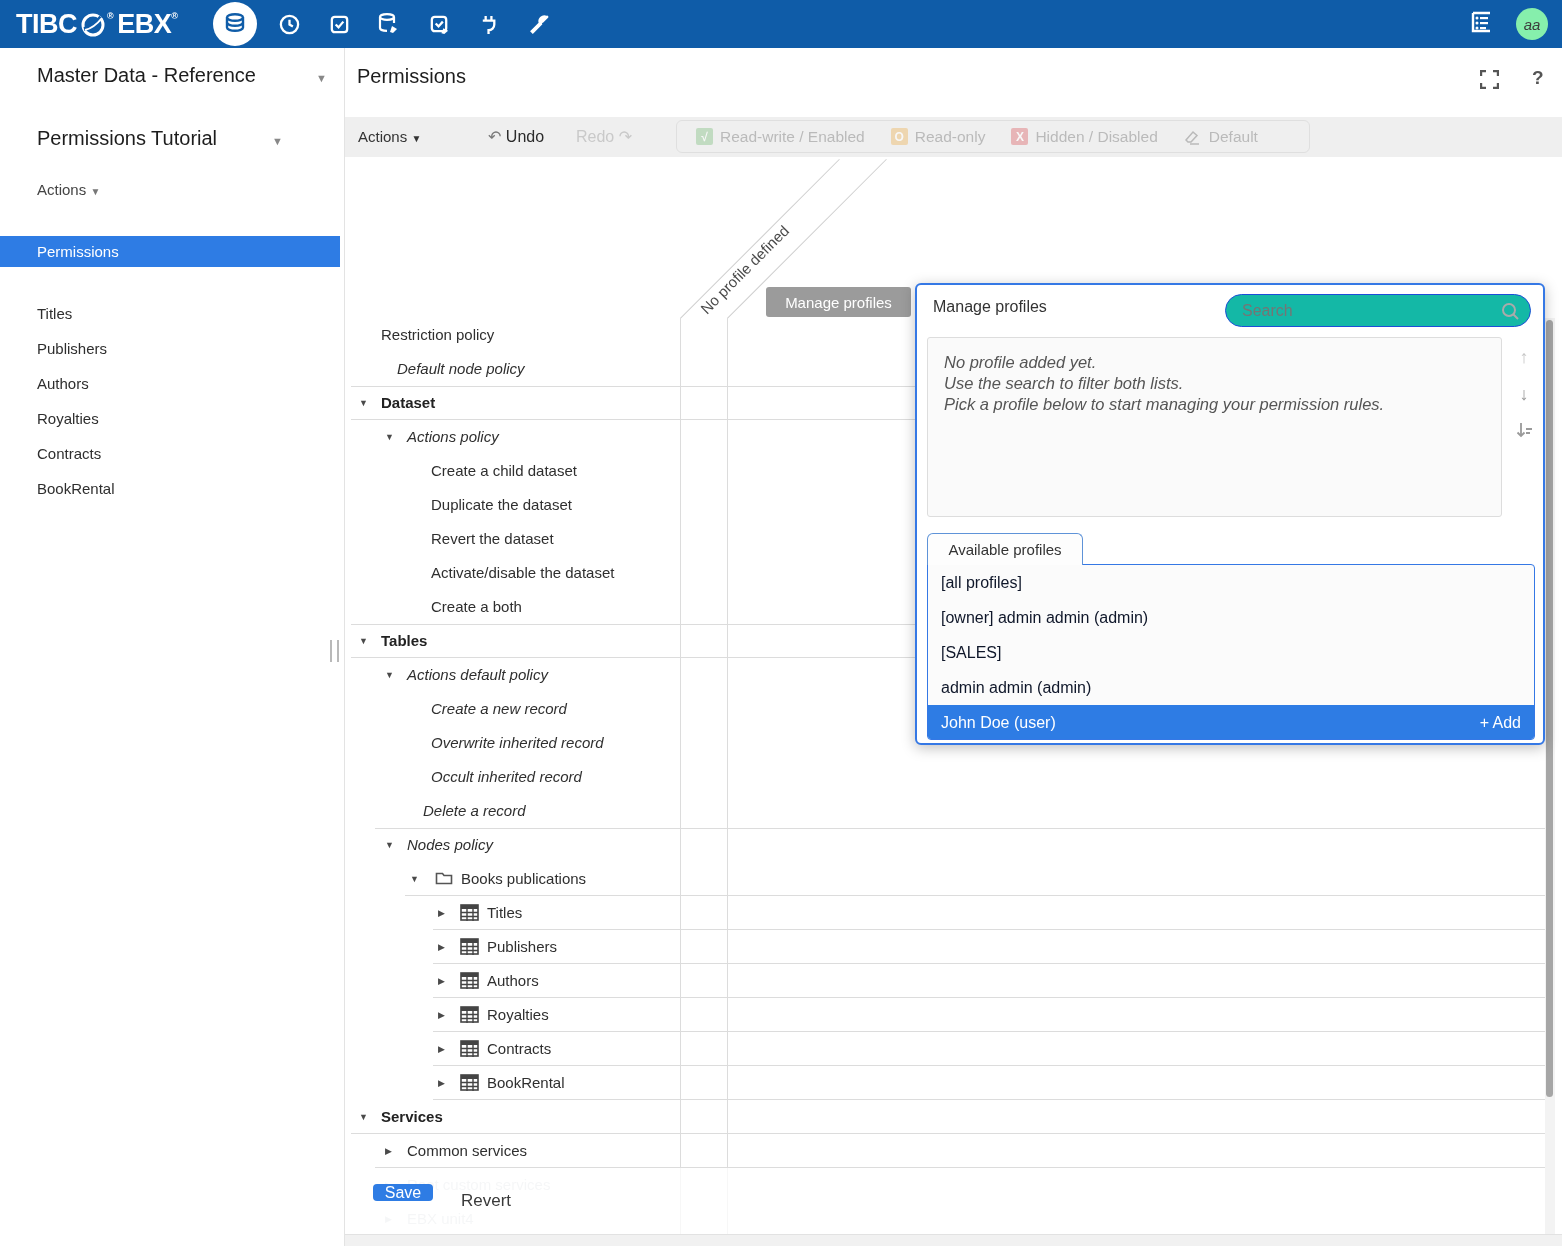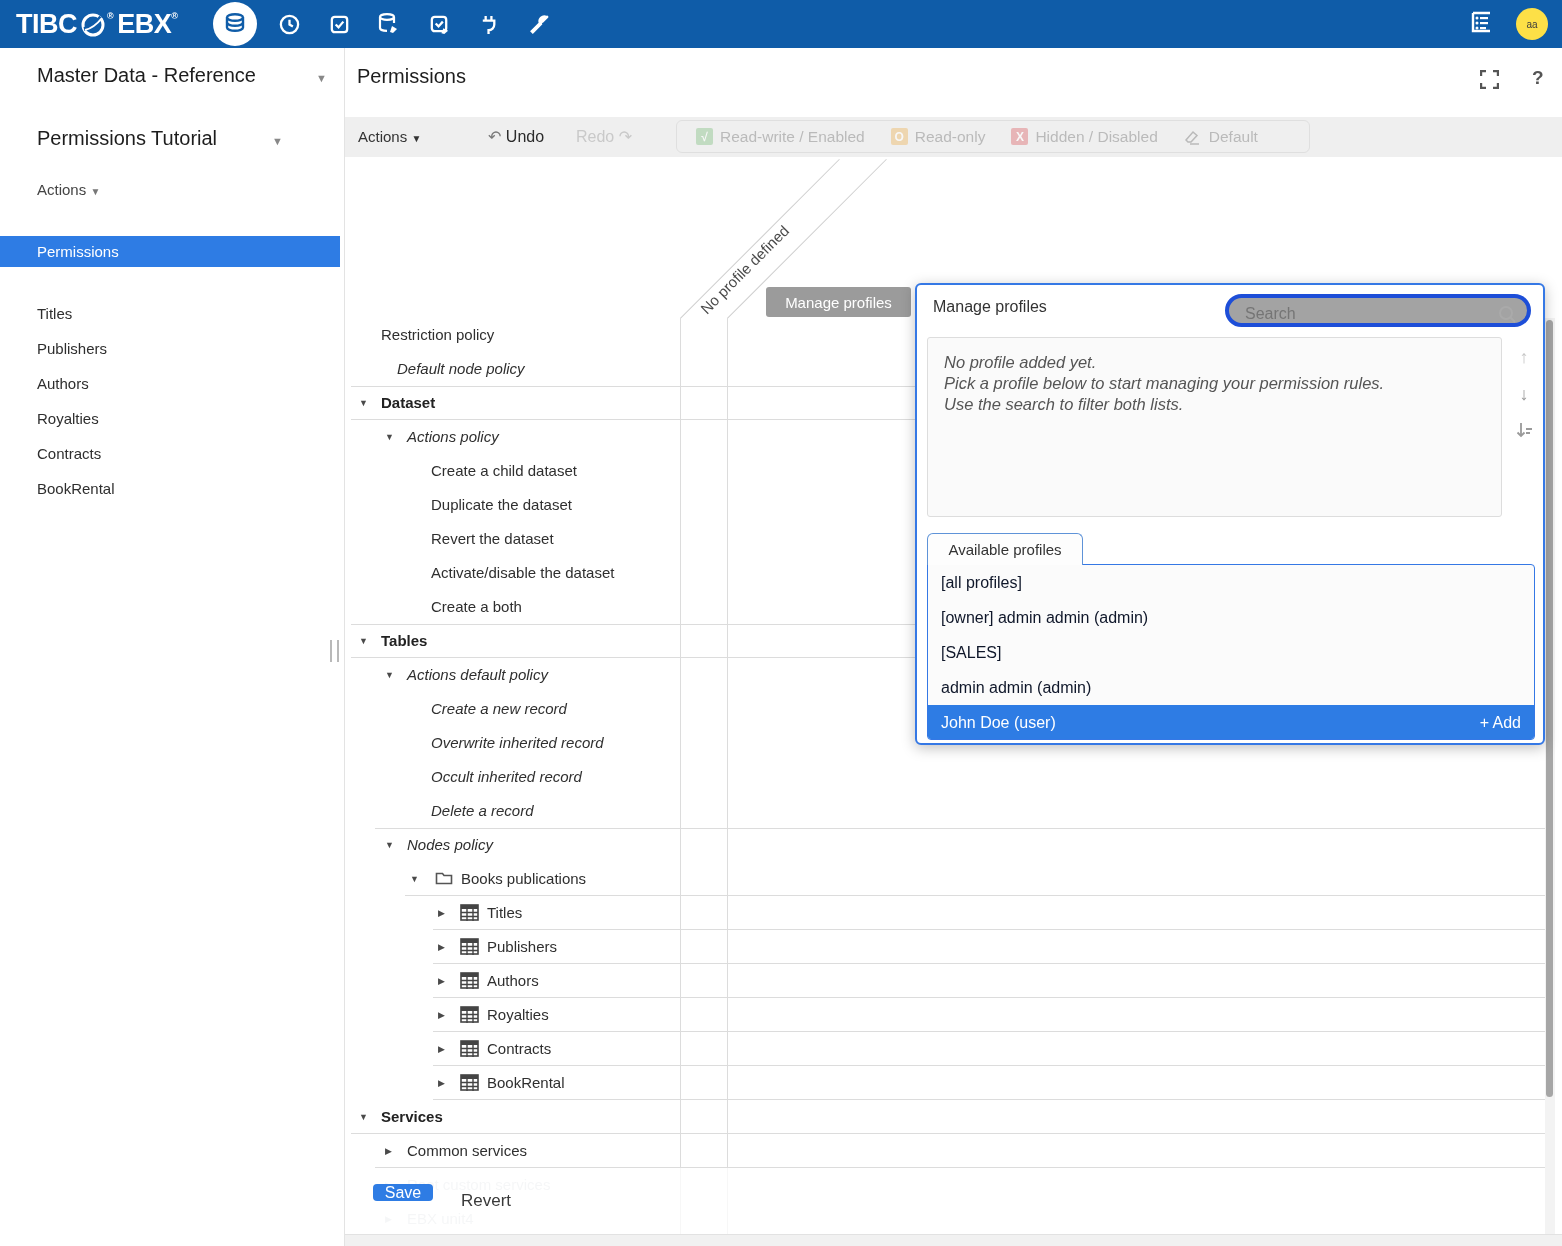--- a/index.html
+++ b/index.html
@@ -8,21 +8,21 @@
 
   
   .topbar { position:absolute; left:0; top:0; width:1562px; height:48px; background:#0F5CA8; display:flex; align-items:center; }
   .logo { display:flex; align-items:flex-start; color:#fff; margin-left:16px; font-weight:bold; font-size:27px; letter-spacing:-0.5px; white-space:nowrap; }
   .logo .reg { font-size:9px; margin-top:2px; }
   .logo svg { margin:2px 1px 0 3px; }
   .topicons { display:flex; align-items:center; margin-left:36px; gap:14px; }
   .topicon { width:36px; height:36px; display:flex; align-items:center; justify-content:center; border-radius:50%; }
   .topicon.selected { width:44px; height:44px; background:#fff; }
   .topbar-right { margin-left:auto; display:flex; align-items:center; gap:22px; margin-right:14px; }
-  .avatar { width:32px; height:32px; border-radius:50%; background:#fde047; color:#3c3c3c; font-size:10px; display:flex; align-items:center; justify-content:center; }
+  .avatar { width:32px; height:32px; border-radius:50%; background:#86efac; color:#3c3c3c; font-size:15px; display:flex; align-items:center; justify-content:center;font-style:italic; }
 
   
   .sidebar { position:absolute; left:0; top:48px; width:345px; height:1198px; background:#fff; border-right:1px solid #e3e3e3; }
   .space-title { position:absolute; left:37px; top:16px; font-size:20px; color:#1d1d1d; }
   .space-caret { position:absolute; left:316px; top:24px; color:#888; font-size:11px; }
   .dataset-title { position:absolute; left:37px; top:79px; font-size:20px; color:#1d1d1d; }
   .dataset-caret { position:absolute; left:272px; top:87px; color:#888; font-size:11px; }
   .side-actions { position:absolute; left:37px; top:133px; font-size:15px; color:#444; }
   .side-selected { position:absolute; left:0; top:188px; width:340px; height:31px; background:#2E7CE4; color:#fff; font-size:15px; line-height:31px; padding-left:37px; }
   .side-list { position:absolute; left:0; top:248px; width:340px; }
@@ -67,21 +67,21 @@
   .hsb { position:absolute; left:0; top:1186px; width:1217px; height:12px; background:#f1f1f1; border-top:1px solid #e2e2e2; }
 
   
   .footer { position:absolute; left:0; top:1120px; width:1200px; height:66px; background:rgba(255,255,255,.78); }
   .save-btn { position:absolute; left:28px; top:16px; width:60px; height:17px; background:#2E7CE4; color:#fff; border:none; border-radius:4px; font-size:16px; font-family:inherit; cursor:pointer; }
   .revert-btn { position:absolute; left:116px; top:16px; height:33px; line-height:33px; font-size:17px; color:#3a3a3a; background:none; border:none; font-family:inherit; cursor:pointer; }
 
   
   .popup { position:absolute; left:915px; top:283px; width:630px; height:462px; background:#fff; border:2px solid #3578E5; border-radius:6px; box-shadow:0 3px 14px rgba(0,0,0,.25); }
   .popup-title { position:absolute; left:16px; top:13px; font-size:16px; color:#333; }
-  .popup-search { position:absolute; right:12px; top:9px; width:306px; height:33px; border:4px solid #1d4ed8; border-radius:17px; background:#a3a3a3; }
+  .popup-search { position:absolute; right:12px; top:9px; width:306px; height:33px; border:1px solid #1d4ed8; border-radius:17px; background:#14b8a6; }
   .popup-search input { position:absolute; left:16px; top:0; width:250px; height:31px; border:none; outline:none; font-size:16px; color:#444; font-family:inherit; background:transparent; }
   .popup-search svg { position:absolute; right:10px; top:7px; }
   .popup-msg { position:absolute; left:10px; top:52px; width:575px; height:180px; background:#fafafa; border:1px solid #ddd; border-radius:3px; padding:14px 16px; font-style:italic; font-size:16.5px; color:#555; line-height:21px; }
   .popup-sideicons { position:absolute; right:6px; top:62px; width:26px; display:flex; flex-direction:column; align-items:center; gap:16px; }
   .popup-sideicons .up { color:#c6c6c6; font-size:18px; }
   .popup-sideicons .down { color:#9a9a9a; font-size:18px; }
   .profiles-tab { position:absolute; left:10px; top:248px; width:156px; height:32px; border:1px solid #5e93d8; border-bottom:none; border-radius:6px 6px 0 0; background:#fdfdfd; font-size:15px; color:#333; text-align:center; line-height:31px; z-index:2; }
   .profiles-list { position:absolute; left:10px; top:279px; width:608px; height:176px; border:1px solid #3578E5; border-radius:0 4px 4px 4px; background:#fbfbfb; overflow:hidden; }
   .profile-item { height:35px; line-height:35px; padding:0 13px; font-size:16px; color:#0f172a; cursor:pointer; }
   .profile-item.selected { background:#2E7CE4; color:#fff; display:flex; justify-content:space-between; }
@@ -278,21 +278,21 @@
         <div class="trow">
           <span class="lbl italic" style="left: 86px; text-align: right;">Create a new record</span>
         </div>
         <div class="trow">
           <span class="lbl italic" style="left: 86px;">Overwrite inherited record</span>
         </div>
         <div class="trow">
           <span class="lbl italic" style="left: 86px;">Occult inherited record</span>
         </div>
         <div class="trow">
-          <span class="lbl italic" style="left: 86px;">Delete a record</span>
+          <span class="lbl italic" style="left: 78px;">Delete a record</span>
         </div>
         <div class="trow">
           <div class="hline" style="top: 0px; left: 30px;"></div>
           <span class="exp" style="left: 40px;">▼</span>
           <span class="lbl italic" style="left: 62px;">Nodes policy</span>
         </div>
         <div class="trow">
           <div class="hline" style="bottom: 0px; left: 60px;"></div>
           <span class="exp" style="left: 65px;">▼</span>
           <span class="ricon" style="left: 90px;"><svg width="18" height="16" viewBox="0 0 18 16">
@@ -390,22 +390,22 @@
     <div class="popup-title">Manage profiles</div>
     <div class="popup-search">
       <input type="text" placeholder="Search" style="">
       <svg width="19" height="19" viewBox="0 0 19 19">
           <circle cx="8" cy="8" r="6" fill="none" stroke="#aaa" stroke-width="2"></circle>
           <path d="M12.5 12.5 L17 17" stroke="#aaa" stroke-width="2"></path>
         </svg>
     </div>
     <div class="popup-msg">
       <div>No profile added yet.</div>
+      <div>Use the search to filter both lists.</div>
       <div>Pick a profile below to start managing your permission rules.</div>
-      <div>Use the search to filter both lists.</div>
     </div>
     <div class="popup-sideicons">
       <span class="up">↑</span>
       <span class="down">↓</span>
       <svg width="20" height="18" viewBox="0 0 20 18">
           <path d="M7 2v13M3.5 11.5 L7 15l3.5-3.5" fill="none" stroke="#9a9a9a" stroke-width="1.8"></path>
           <path d="M12 8h6M12 12h4" stroke="#9a9a9a" stroke-width="1.8"></path>
         </svg>
     </div>
     <div class="profiles-tab">Available profiles</div>

